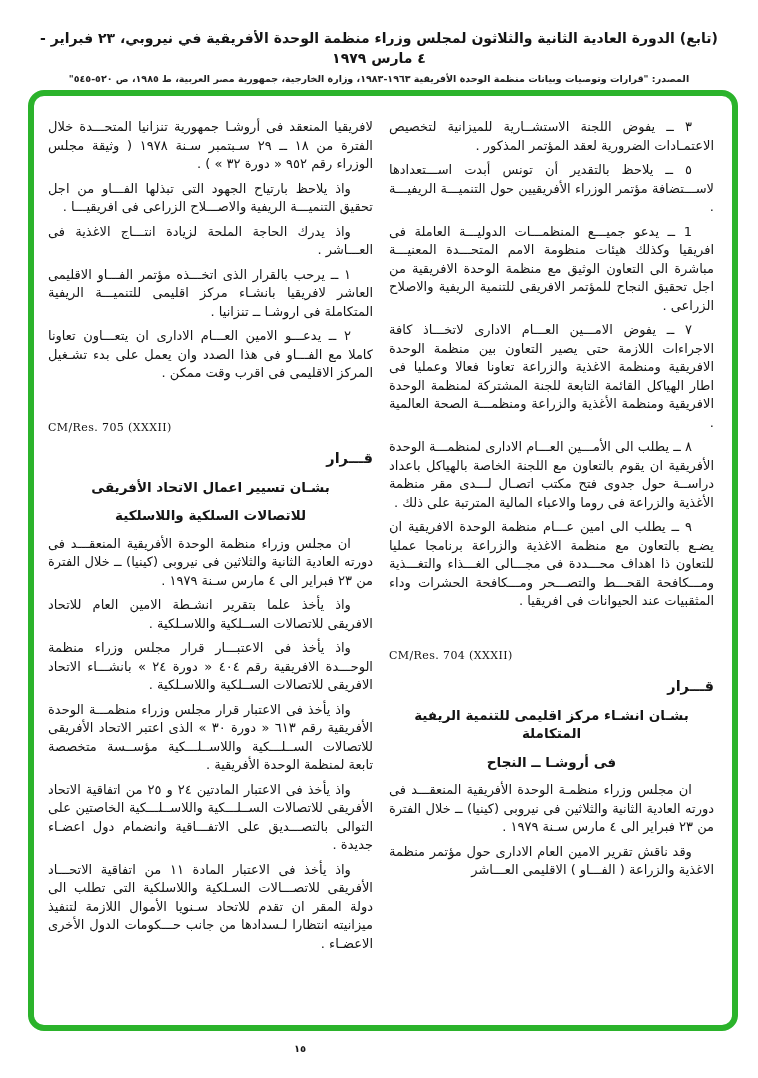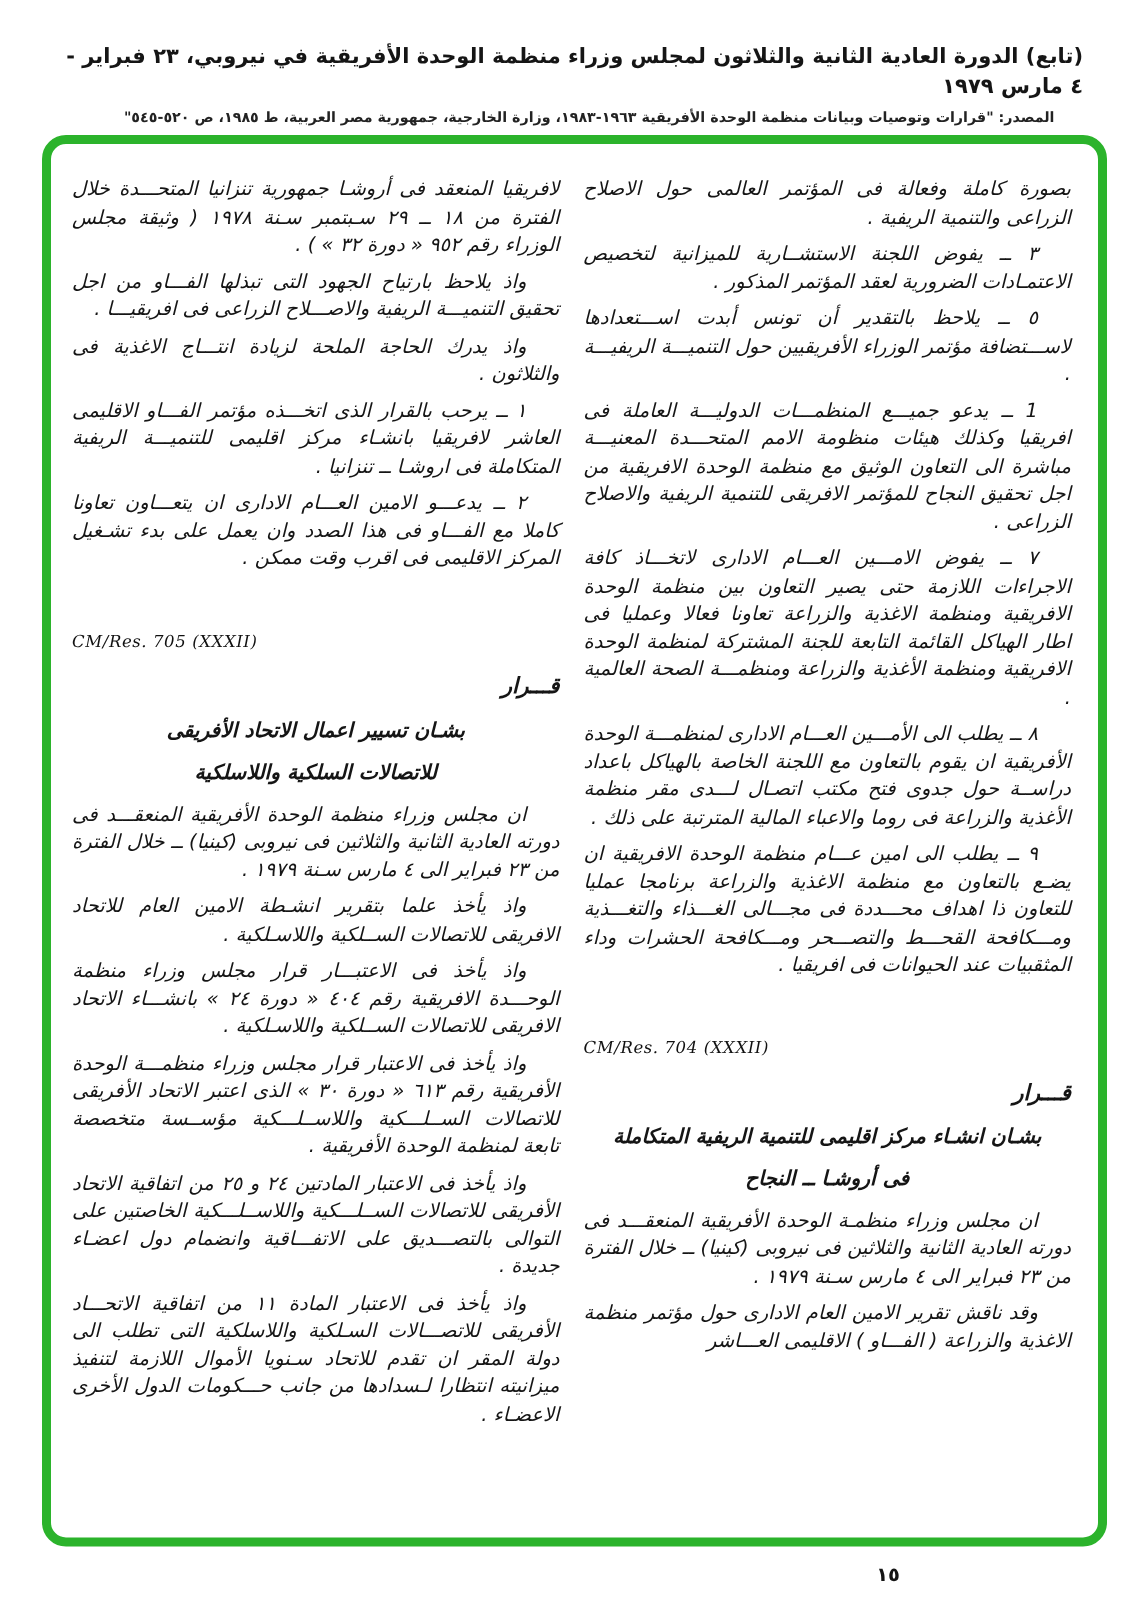--- a/index.html
+++ b/index.html
@@ -2,89 +2,88 @@
 <html lang="ar"><head>
 <meta charset="utf-8">
 <style>
   html,body{margin:0;padding:0;}
   body{
     width:758px;height:1078px;position:relative;
     background:#ffffff;color:#151515;
     font-family:"DejaVu Sans",sans-serif;
     overflow:hidden;
   }
-  .header{position:absolute;top:28px;left:0;width:758px;text-align:right;direction:rtl;}
+  .header{position:absolute;top:28px;left:0;width:758px;text-align:center;direction:rtl;}
   .header-line1{font-size:14px;font-weight:bold;letter-spacing:0;line-height:20px;padding:0 36px;}
   .header-line2{font-size:9.5px;font-weight:bold;margin-top:5px;color:#222;padding:0 55px;}
   .content-frame{
     position:absolute;left:28px;top:90px;width:710px;height:941px;
     border:6px solid #2bb32b;border-radius:16px;background:#fff;
     box-sizing:border-box;overflow:hidden;
   }
   .columns{
     display:flex;direction:rtl;gap:16px;
     padding:16px 18px 0 14px;
   }
   .column{
     flex:1;min-width:0;direction:rtl;
     font-size:13px;line-height:18.5px;
     text-align:justify;
   }
-  .block{margin:6px 0;font-style:italic;}
+  .block{margin:6px 0;}
   .block.para{text-indent:1.7em;}
   .block.para-noindent{text-indent:0;}
   .block.rescode{
     direction:ltr;text-align:left;text-indent:0;
     font-family:"DejaVu Serif","Liberation Serif",serif;
     font-size:11px;letter-spacing:0.4px;color:#111;
     margin:36px 0 12px 0;
   }
   .block.heading{
     text-align:right;font-weight:bold;text-indent:0;
     font-size:14.5px;margin:12px 0 10px 0;letter-spacing:1px;
   }
   .block.heading-sub{
     text-align:center;font-weight:bold;text-indent:0;
     font-size:13.5px;margin:10px 0;
   }
   .footer{
     position:absolute;left:0;top:1043px;width:600px;
-    text-align:right;direction:rtl;
-    font-size:13px;font-weight:bold;
+    text-align:center;direction:rtl;
+    font-size:10px;font-weight:bold;
   }
 </style>
 </head>
 <body>
 
 <div class="header">
   <div class="header-line1">(تابع) الدورة العادية الثانية والثلاثون لمجلس وزراء منظمة الوحدة الأفريقية في نيروبي، ٢٣ فبراير - ٤ مارس ١٩٧٩</div>
   <div class="header-line2">المصدر: "قرارات وتوصيات وبيانات منظمة الوحدة الأفريقية ١٩٦٣-١٩٨٣، وزارة الخارجية، جمهورية مصر العربية، ط ١٩٨٥، ص ٥٢٠-٥٤٥"</div>
 </div>
 
 <div class="content-frame" style="border-color: rgb(43, 179, 43);">
   <div class="columns">
     <div class="column">
-        <div class="block para-noindent">بصورة كاملة وفعالة فى المؤتمر العالمى حول الاصلاح الزراعى والتنمية الريفية .</div>
         <div class="block para">٣ ــ يفوض اللجنة الاستشــارية للميزانية لتخصيص الاعتمـادات الضرورية لعقد المؤتمر المذكور .</div>
         <div class="block para">٥ ــ يلاحظ بالتقدير أن تونس أبدت اســـتعدادها لاســـتضافة مؤتمر الوزراء الأفريقيين حول التنميـــة الريفيـــة .</div>
         <div class="block para">1 ــ يدعو جميـــع المنظمـــات الدوليـــة العاملة فى افريقيا وكذلك هيئات منظومة الامم المتحـــدة المعنيـــة مباشرة الى التعاون الوثيق مع منظمة الوحدة الافريقية من اجل تحقيق النجاح للمؤتمر الافريقى للتنمية الريفية والاصلاح الزراعى .</div>
         <div class="block para">٧ ــ يفوض الامـــين العـــام الادارى لاتخـــاذ كافة الاجراءات اللازمة حتى يصير التعاون بين منظمة الوحدة الافريقية ومنظمة الاغذية والزراعة تعاونا فعالا وعمليا فى اطار الهياكل القائمة التابعة للجنة المشتركة لمنظمة الوحدة الافريقية ومنظمة الأغذية والزراعة ومنظمـــة الصحة العالمية .</div>
         <div class="block para">٨ ــ يطلب الى الأمـــين العـــام الادارى لمنظمـــة الوحدة الأفريقية ان يقوم بالتعاون مع اللجنة الخاصة بالهياكل باعداد دراســة حول جدوى فتح مكتب اتصـال لـــدى مقر منظمة الأغذية والزراعة فى روما والاعباء المالية المترتبة على ذلك .</div>
         <div class="block para">٩ ــ يطلب الى امين عـــام منظمة الوحدة الافريقية ان يضـع بالتعاون مع منظمة الاغذية والزراعة برنامجا عمليا للتعاون ذا اهداف محـــددة فى مجـــالى الغـــذاء والتغـــذية ومـــكافحة القحـــط والتصـــحر ومـــكافحة الحشرات وداء المثقبيات عند الحيوانات فى افريقيا .</div>
         <div class="block rescode">CM/Res. 704 (XXXII)</div>
         <div class="block heading">قـــرار</div>
         <div class="block heading-sub">بشـان انشـاء مركز اقليمى للتنمية الريفية المتكاملة</div>
         <div class="block heading-sub">فى أروشـا ــ النجاح</div>
         <div class="block para">ان مجلس وزراء منظمـة الوحدة الأفريقية المنعقـــد فى دورته العادية الثانية والثلاثين فى نيروبى (كينيا) ــ خلال الفترة من ٢٣ فبراير الى ٤ مارس سـنة ١٩٧٩ .</div>
         <div class="block para">وقد ناقش تقرير الامين العام الادارى حول مؤتمر منظمة الاغذية والزراعة ( الفـــاو ) الاقليمى العـــاشر</div>
       </div>
     <div class="column">
         <div class="block para-noindent">لافريقيا المنعقد فى أروشـا جمهورية تنزانيا المتحـــدة خلال الفترة من ١٨ ــ ٢٩ سـبتمبر سـنة ١٩٧٨ ( وثيقة مجلس الوزراء رقم ٩٥٢ « دورة ٣٢ » ) .</div>
         <div class="block para">واذ يلاحظ بارتياح الجهود التى تبذلها الفـــاو من اجل تحقيق التنميـــة الريفية والاصـــلاح الزراعى فى افريقيـــا .</div>
-        <div class="block para">واذ يدرك الحاجة الملحة لزيادة انتـــاج الاغذية فى والثلاثون .</div>
+        <div class="block para">واذ يدرك الحاجة الملحة لزيادة انتـــاج الاغذية فى العـــاشر .</div>
         <div class="block para">١ ــ يرحب بالقرار الذى اتخـــذه مؤتمر الفـــاو الاقليمى العاشر لافريقيا بانشـاء مركز اقليمى للتنميـــة الريفية المتكاملة فى اروشـا ــ تنزانيا .</div>
         <div class="block para">٢ ــ يدعـــو الامين العـــام الادارى ان يتعـــاون تعاونا كاملا مع الفـــاو فى هذا الصدد وان يعمل على بدء تشـغيل المركز الاقليمى فى اقرب وقت ممكن .</div>
         <div class="block rescode">CM/Res. 705 (XXXII)</div>
         <div class="block heading">قـــرار</div>
         <div class="block heading-sub">بشـان تسيير اعمال الاتحاد الأفريقى</div>
         <div class="block heading-sub">للاتصالات السلكية واللاسلكية</div>
         <div class="block para">ان مجلس وزراء منظمة الوحدة الأفريقية المنعقـــد فى دورته العادية الثانية والثلاثين فى نيروبى (كينيا) ــ خلال الفترة من ٢٣ فبراير الى ٤ مارس سـنة ١٩٧٩ .</div>
         <div class="block para">واذ يأخذ علما بتقرير انشـطة الامين العام للاتحاد الافريقى للاتصالات الســلكية واللاسـلكية .</div>
         <div class="block para">واذ يأخذ فى الاعتبـــار قرار مجلس وزراء منظمة الوحـــدة الافريقية رقم ٤٠٤ « دورة ٢٤ » بانشـــاء الاتحاد الافريقى للاتصالات الســلكية واللاسـلكية .</div>
         <div class="block para">واذ يأخذ فى الاعتبار قرار مجلس وزراء منظمـــة الوحدة الأفريقية رقم ٦١٣ « دورة ٣٠ » الذى اعتبر الاتحاد الأفريقى للاتصالات الســلـــكية واللاســلـــكية مؤســسة متخصصة تابعة لمنظمة الوحدة الأفريقية .</div>

